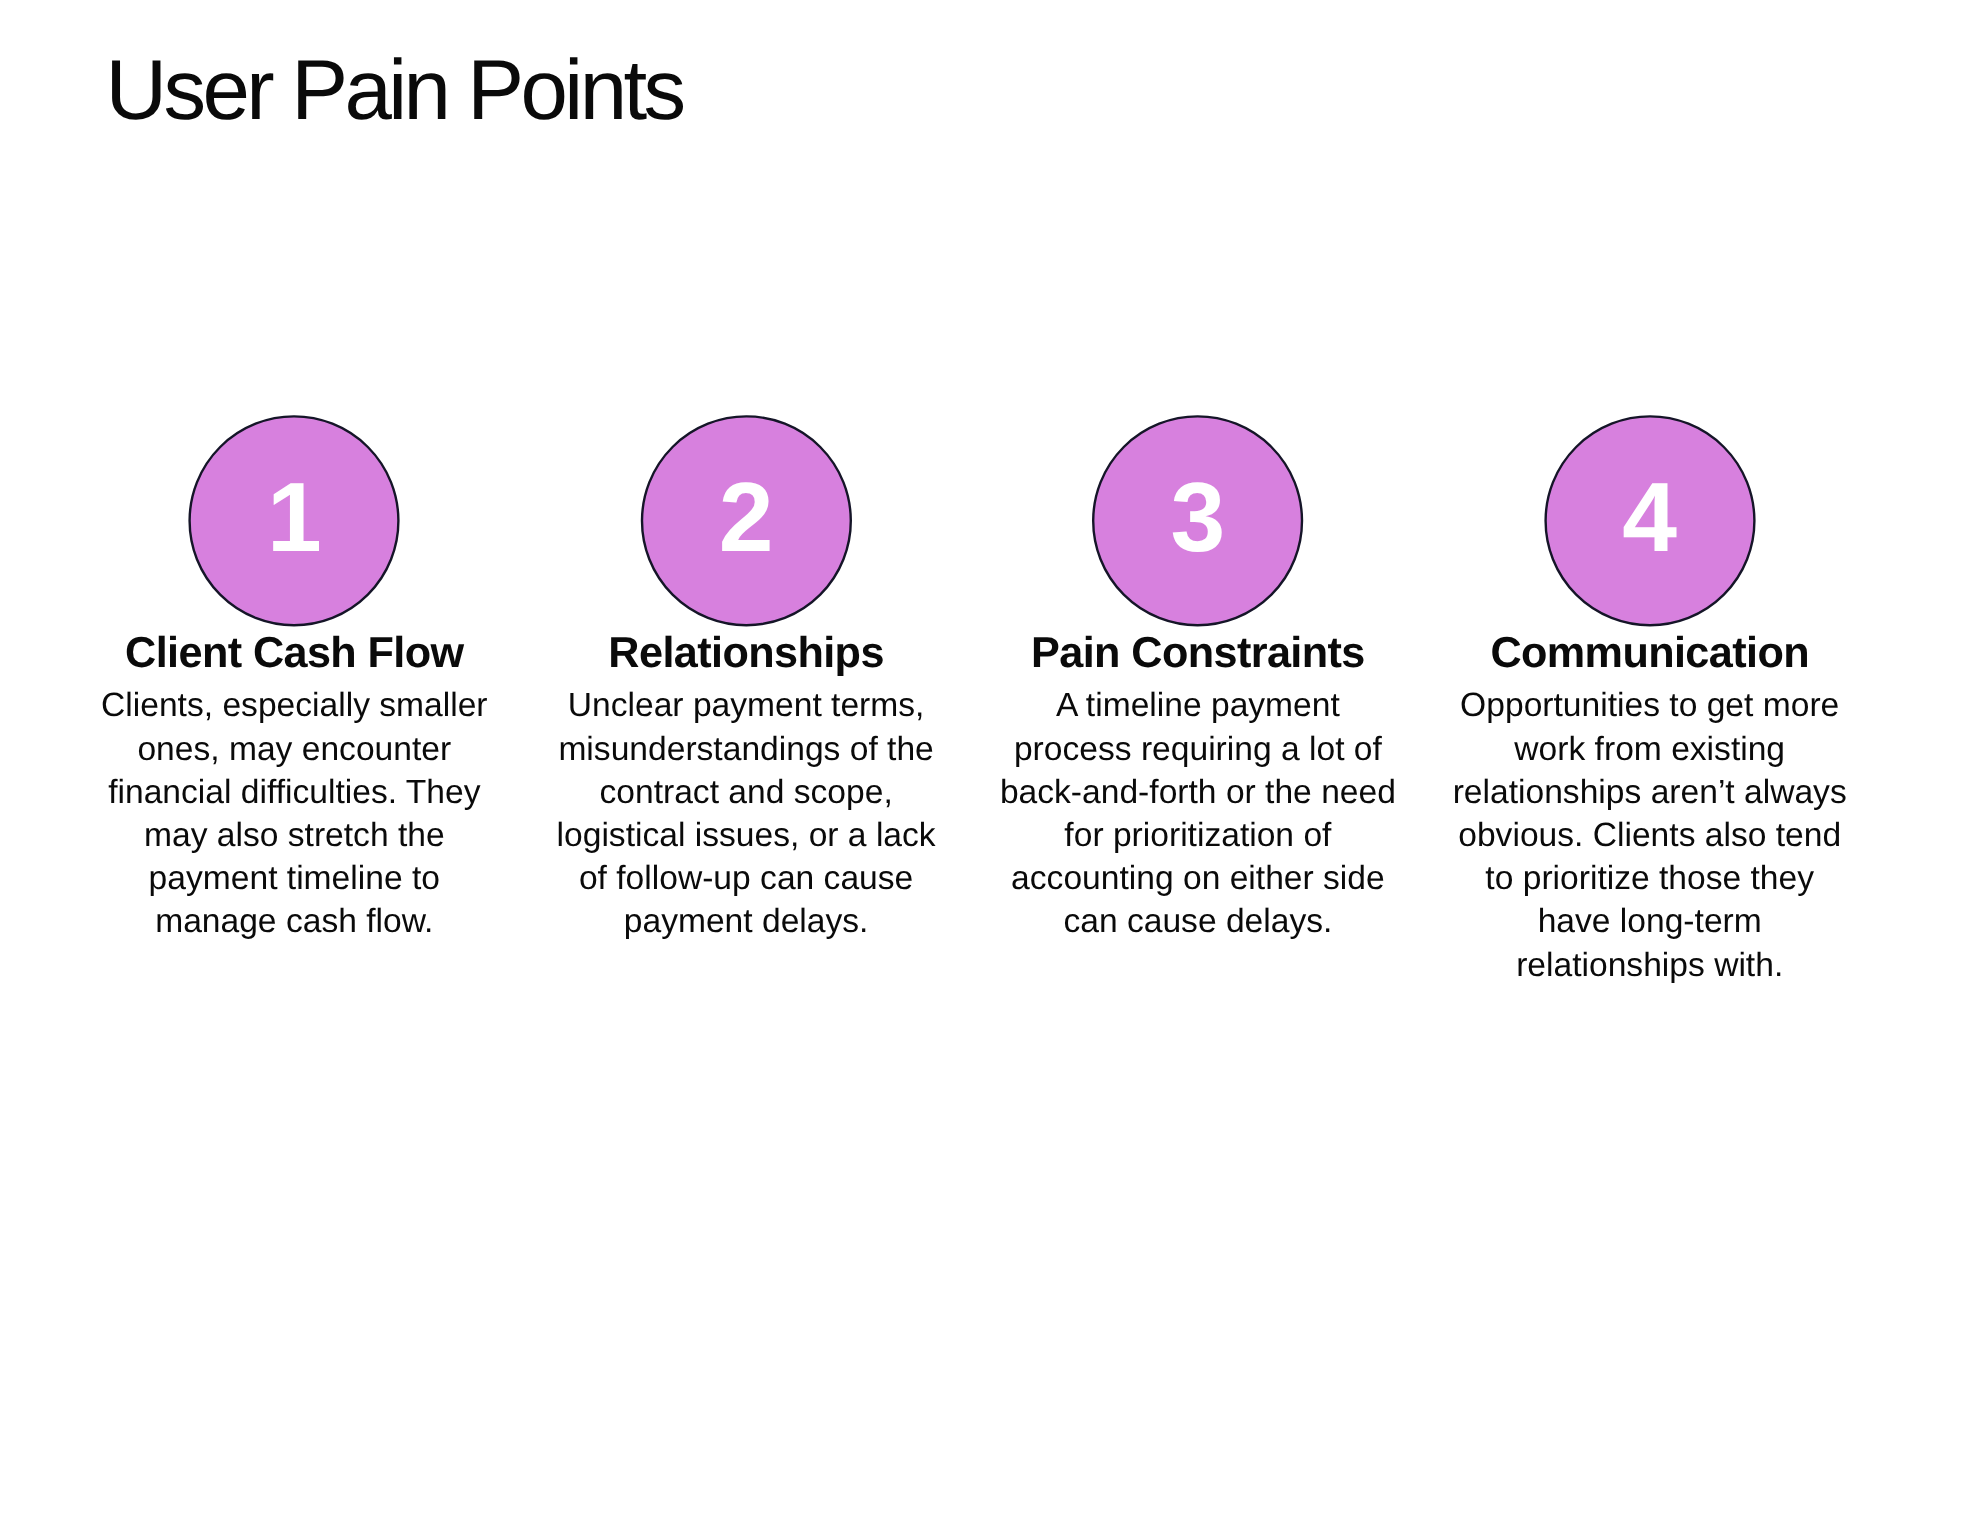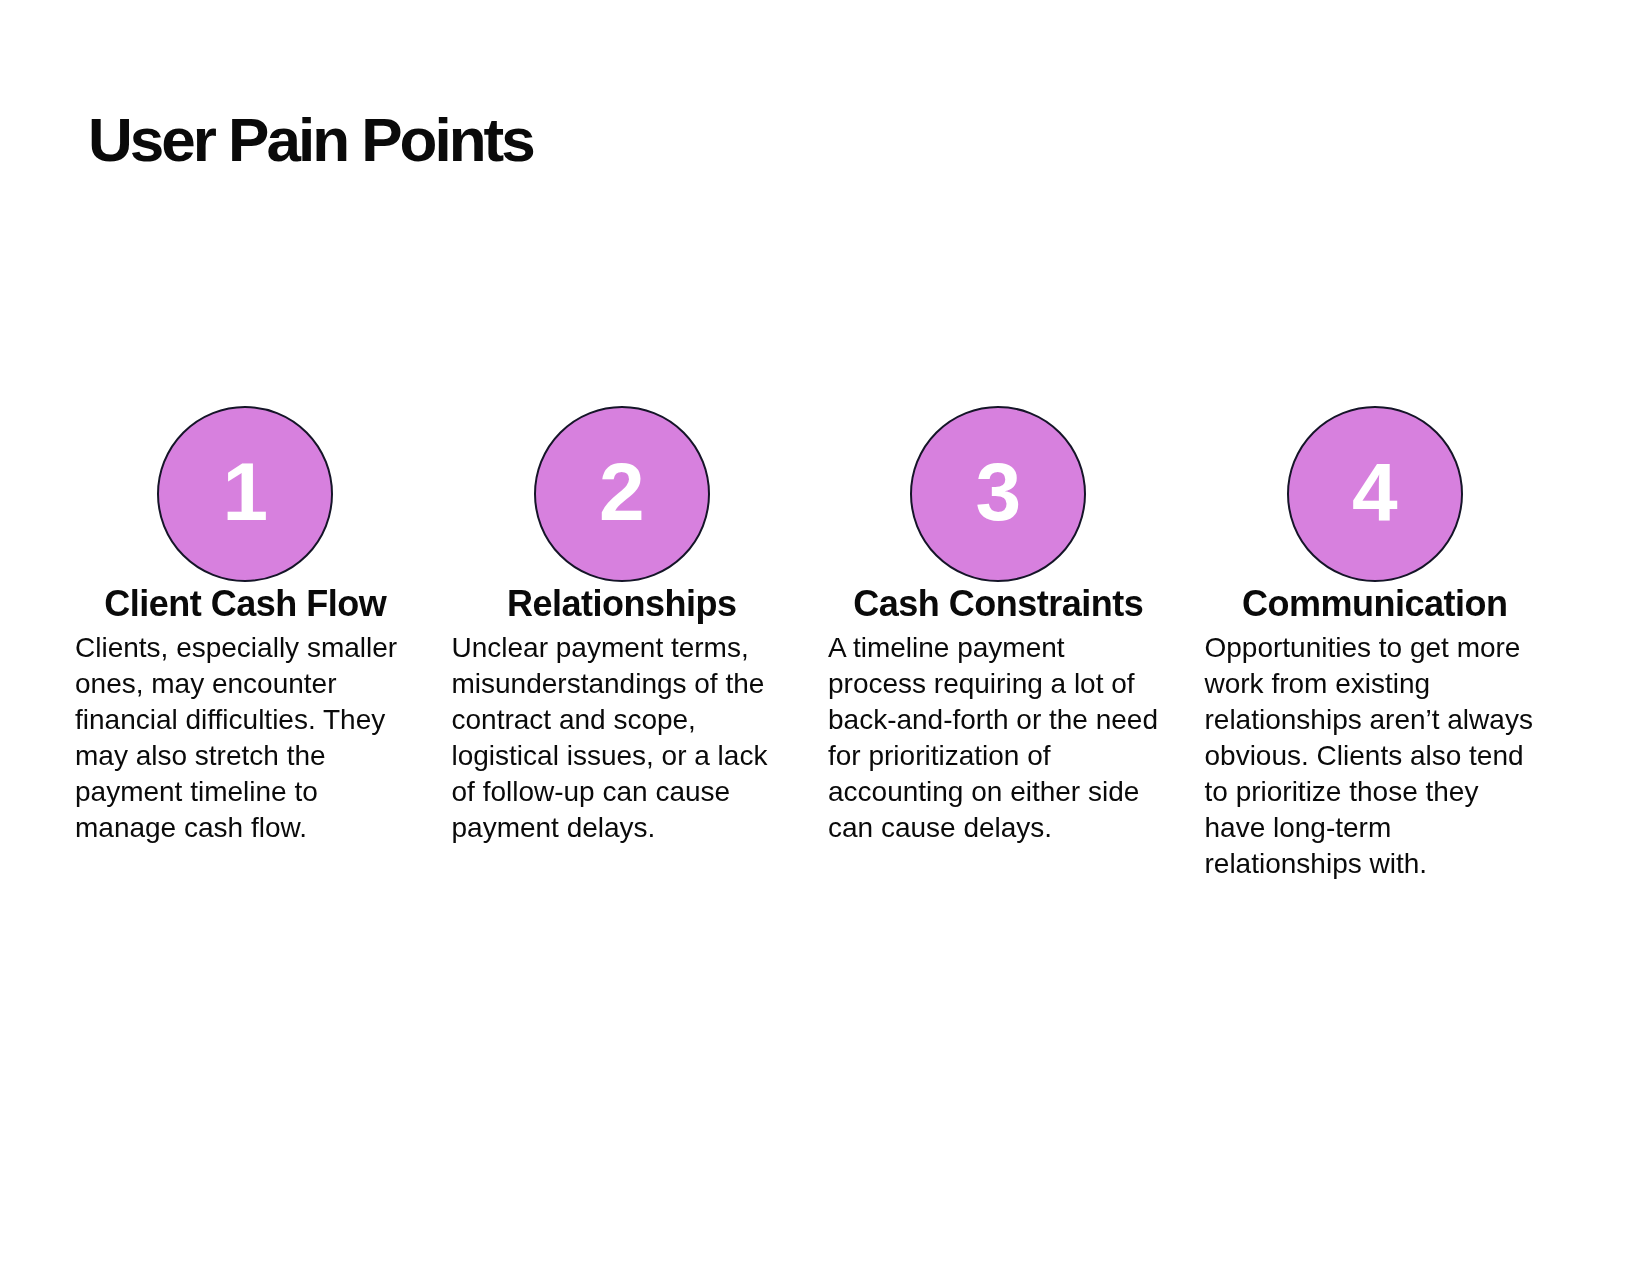--- a/index.html
+++ b/index.html
@@ -11,23 +11,23 @@
     color: #0a0a0a;
     overflow: hidden;
   }
   .slide {
     position: relative;
     width: 1650px;
     height: 1275px;
     background: #ffffff;
   }
   .page-title {
-    margin: 109px 0 0 88px;
-    font-size: 62px;
-    font-weight: bold;
+    margin: 40px 0 0 88px;
+    font-size: 71px;
+    font-weight: normal;
     line-height: 1;
     letter-spacing: -3px;
     color: #0a0a0a;
   }
   .columns {
     display: flex;
     gap: 36px;
     width: 1470px;
     margin: 235px 0 0 75px;
   }
@@ -58,20 +58,21 @@
     font-weight: bold;
     line-height: 1.2;
     letter-spacing: -0.5px;
     text-align: center;
     white-space: nowrap;
   }
   .body-text {
     margin-top: 5px;
     font-size: 28px;
     line-height: 36px;
+    text-align: center;
     color: #0a0a0a;
   }
 </style>
 </head>
 <body>
 
 <div class="slide">
 
   <h1 class="page-title">User Pain Points</h1>
 
@@ -90,21 +91,21 @@
         <span class="step-number" style="color: rgb(255, 255, 255);">2</span>
       </div>
       <div class="heading">Relationships</div>
       <div class="body-text">Unclear payment terms, misunderstandings of the contract and scope, logistical issues, or a lack of follow-up can cause payment delays.</div>
     </div>
 
     <div class="column">
       <div class="circle" style="background-color: rgb(215, 128, 222); border-color: rgb(21, 21, 40);">
         <span class="step-number" style="color: rgb(255, 255, 255);">3</span>
       </div>
-      <div class="heading">Cash Constraints</div>
+      <div class="heading">Pain Constraints</div>
       <div class="body-text">A timeline payment process requiring a lot of back-and-forth or the need for prioritization of accounting on either side can cause delays.</div>
     </div>
 
     <div class="column">
       <div class="circle" style="background-color: rgb(215, 128, 222); border-color: rgb(21, 21, 40);">
         <span class="step-number" style="color: rgb(255, 255, 255);">4</span>
       </div>
       <div class="heading">Communication</div>
       <div class="body-text">Opportunities to get more work from existing relationships aren’t always obvious. Clients also tend to prioritize those they have long-term relationships with.</div>
     </div>

